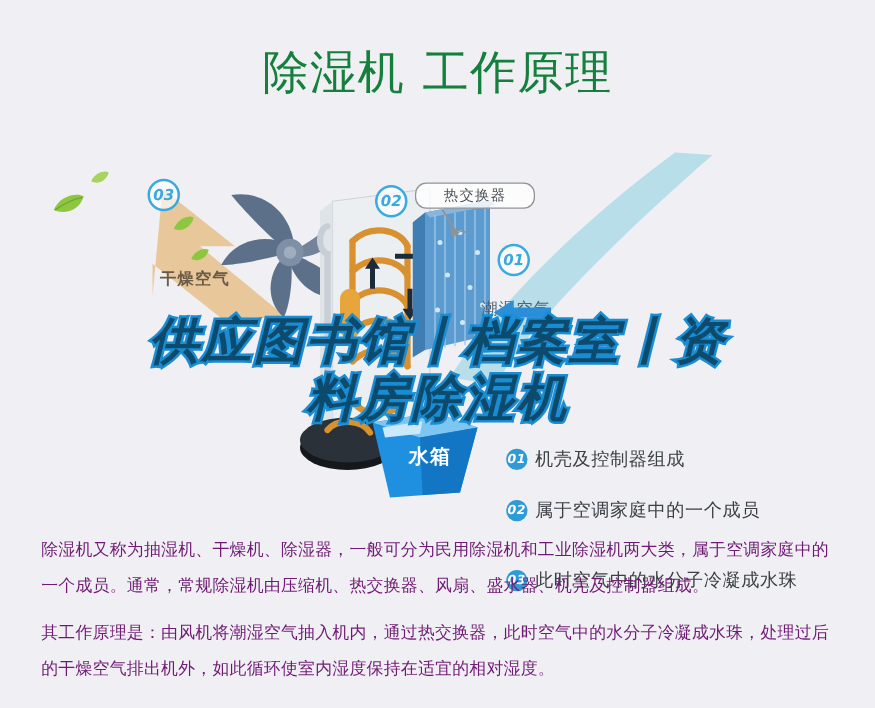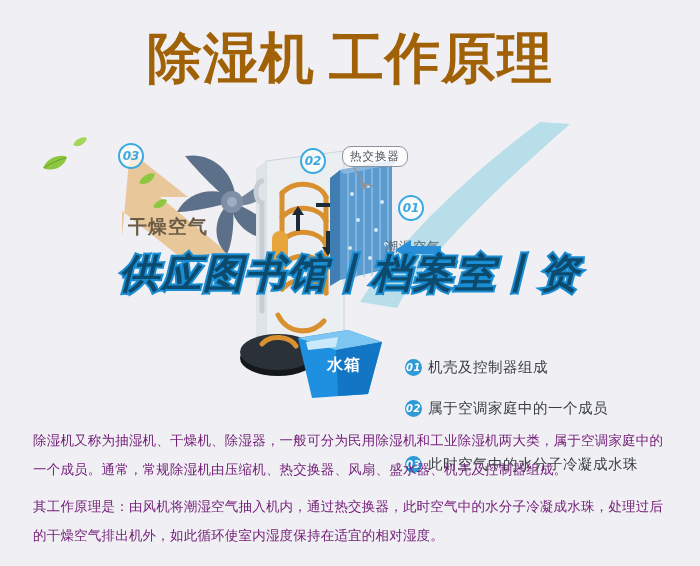--- a/index.html
+++ b/index.html
@@ -12,57 +12,57 @@
     position:relative;
   }
   .page{position:relative;width:700px;height:566px;overflow:hidden;background:#f0f0f4;}
 
   
   .title-wrap{
     position:absolute;left:0;top:18px;width:700px;height:80px;
     display:flex;align-items:center;justify-content:center;
   }
   .title{
-    font-size:55px;line-height:62px;font-weight:bold;color:#a16207;
+    font-size:37px;line-height:62px;font-weight:normal;color:#15803d;
     letter-spacing:1px;white-space:nowrap;
     font-family:"DejaVu Sans","Liberation Sans",sans-serif;
   }
   .title .t2{margin-left:14px;}
 
   
   .illus{
     position:absolute;left:0;top:110px;width:700px;height:290px;
   }
 
   
   .swoosh{
     position:absolute;left:355px;top:2px;width:250px;height:200px;
     overflow:hidden;pointer-events:none;
   }
 
   
   .dry-arrow{position:absolute;left:60px;top:35px;width:170px;height:115px;}
   .dry-label{
-    position:absolute;left:128px;top:104px;font-size:19px;color:#6a5a46;
+    position:absolute;left:128px;top:104px;font-size:13px;color:#6a5a46;
     letter-spacing:1px;white-space:nowrap;font-weight:600;
   }
   .badge{
     position:absolute;width:22px;height:22px;border-radius:50%;
     border:2px solid #3aa9e0;color:#3aa9e0;font-size:12px;font-weight:bold;
     display:flex;align-items:center;justify-content:center;
     background:rgba(255,255,255,.65);font-style:italic;
   }
   .badge.b03{left:118px;top:33px;}
   .badge.b02{left:300px;top:38px;}
   .badge.b01{left:398px;top:85px;}
 
   .hx-box{
-    position:absolute;left:342px;top:36px;
+    position:absolute;left:332px;top:36px;
     border:1.4px solid #8e9398;border-radius:9px;background:rgba(255,255,255,.8);
-    padding:2px 7px;font-size:11.5px;color:#4d5257;white-space:nowrap;letter-spacing:1px;
+    padding:2px 22px;font-size:11.5px;color:#4d5257;white-space:nowrap;letter-spacing:1px;
   }
   .hx-pointer{position:absolute;left:350px;top:56px;width:26px;height:24px;}
 
   .humid-label{
     position:absolute;left:385px;top:128px;font-size:13px;color:#4e6472;
     letter-spacing:1px;white-space:nowrap;
   }
 
   
   .fan{position:absolute;left:175px;top:40px;width:110px;height:105px;}
@@ -254,20 +254,21 @@
       <span>属于空调家庭中的一个成员</span>
     </div>
     <div class="step step3">
       <span class="num">03</span>
       <span>此时空气中的水分子冷凝成水珠</span>
     </div>
   </div>
 
   <div class="watermark">
     <span class="wm-line">供应图书馆丨档案室丨资</span>
+    <span class="wm-line">料房除湿机</span>
   </div>
 
   <div class="body-copy">
     <p>除湿机又称为抽湿机、干燥机、除湿器，一般可分为民用除湿机和工业除湿机两大类，属于空调家庭中的一个成员。通常，常规除湿机由压缩机、热交换器、风扇、盛水器、机壳及控制器组成。</p>
     <p>其工作原理是：由风机将潮湿空气抽入机内，通过热交换器，此时空气中的水分子冷凝成水珠，处理过后的干燥空气排出机外，如此循环使室内湿度保持在适宜的相对湿度。</p>
   </div>
 
 </div>
 
 </body></html>

